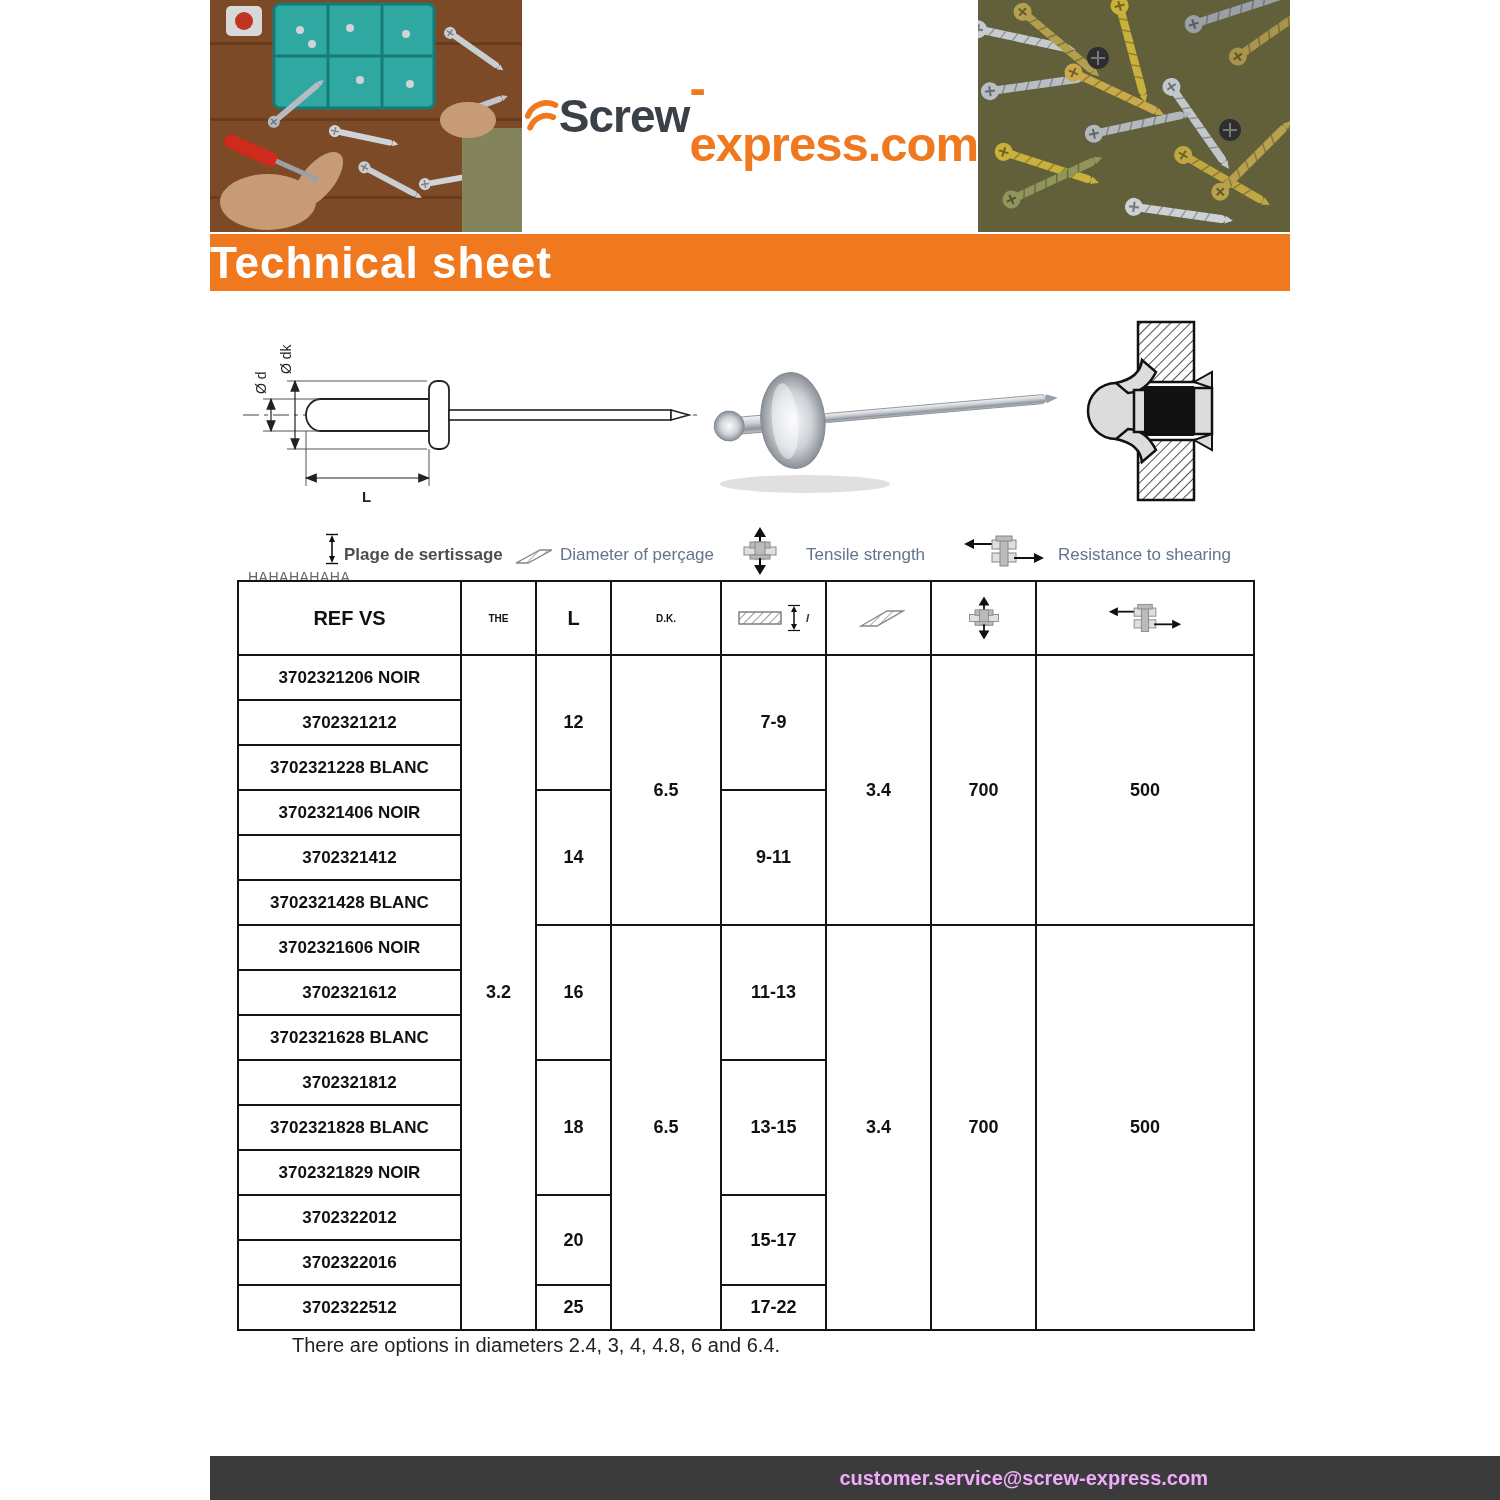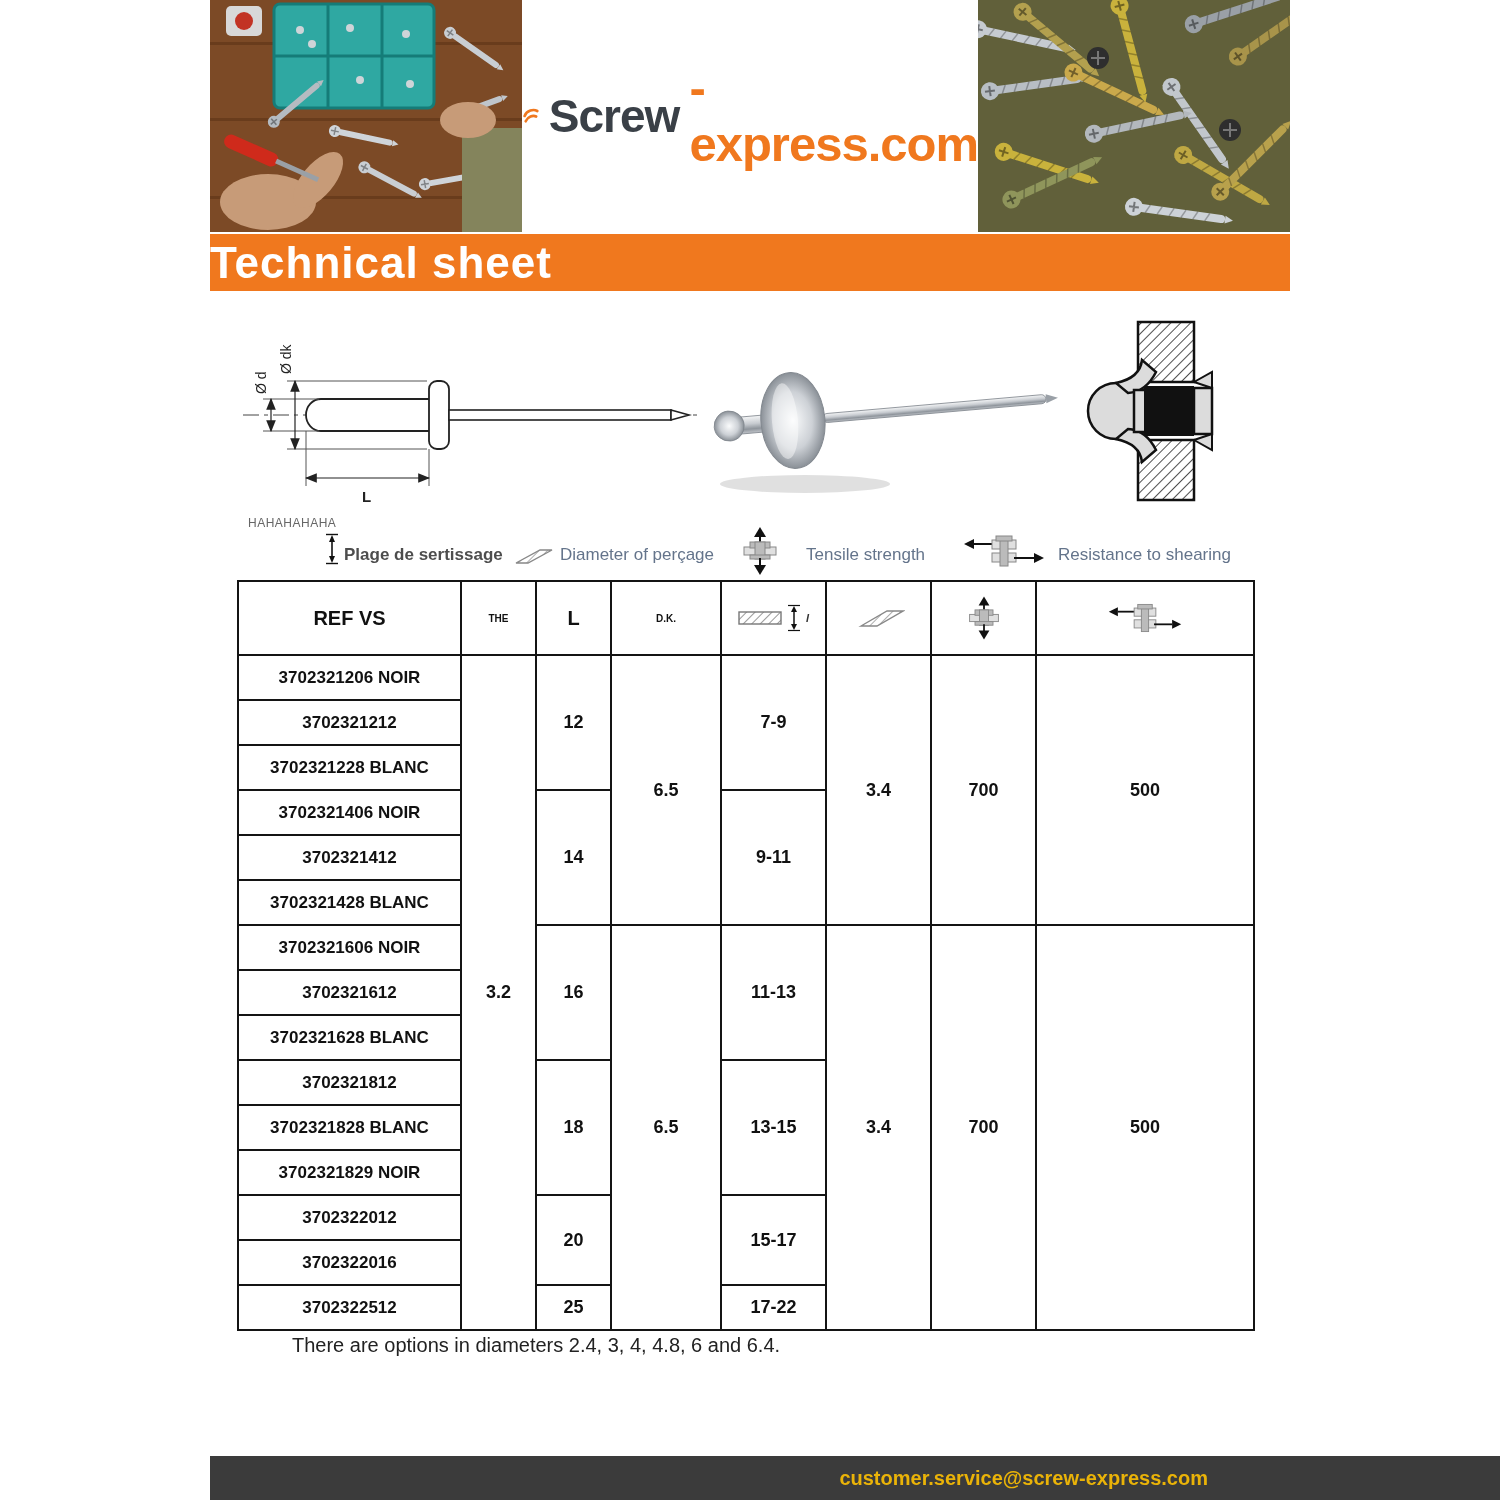--- a/index.html
+++ b/index.html
@@ -5,35 +5,35 @@
   * { margin:0; padding:0; box-sizing:border-box; }
   body { background:#ffffff; font-family:"Liberation Sans", sans-serif; color:#111; }
   .page { position:relative; width:1500px; height:1500px; background:#fff; overflow:hidden; }
   .abs { position:absolute; }
 
   
   .photo { position:absolute; top:0; width:312px; height:232px; overflow:hidden; }
   .photo-left { left:210px; }
   .photo-right { left:978px; }
   .logo { position:absolute; left:522px; top:0; width:456px; height:232px;
-          display:flex; align-items:center; justify-content:center; gap:10px; }
+          display:flex; align-items:center; justify-content:center; }
   .brand-dark { font-size:46px; font-weight:bold; color:#3a4047; letter-spacing:-1px; }
   .brand-orange { font-size:49px; font-weight:bold; color:#f0781e; letter-spacing:-1px; }
 
   .banner { position:absolute; left:210px; top:234px; width:1080px; height:57px;
             background:#f0781e; color:#ffffff; font-size:44px; font-weight:bold;
             text-align:left; line-height:57px; letter-spacing:1px; }
 
   
   .tech-drawing { left:235px; top:308px; }
   .rivet-photo  { left:705px; top:322px; }
   .cross-section{ left:1078px; top:316px; }
 
   
-  .watermark { left:248px; top:516px; font-size:12px; color:#666; letter-spacing:0.5px; }
+  .watermark { left:248px; top:569px; font-size:14px; color:#666; letter-spacing:0.5px; }
   .legend-grip-arrow { left:324px; top:533px; }
   .legend-label { position:absolute; top:545px; font-size:17px; color:#64748b; white-space:nowrap; }
   .legend-label.strong { color:#4d4d4d; font-weight:bold; }
   .lab-grip    { left:344px; }
   .legend-drill-icon { left:508px; top:547px; }
   .lab-drill   { left:560px; }
   .legend-tensile-icon { left:740px; top:527px; }
   .lab-tensile { left:806px; }
   .legend-shear-icon { left:962px; top:534px; }
   .lab-shear   { left:1058px; }
@@ -47,21 +47,21 @@
   .th-big   { font-size:20px; font-weight:bold; }
   .th-small { font-size:10px; font-weight:bold; }
   .icon-cell-inner { display:flex; align-items:center; justify-content:center; gap:4px; }
   .grip-caption { font-size:11px; font-style:italic; color:#333; }
   .spec tbody td { height:45px; font-weight:bold; font-size:18px; padding:0 2px; }
   .spec td.ref-cell { font-size:17px; }
 
   .note { left:292px; top:1334px; font-size:20px; color:#222; }
 
   .footer { position:absolute; left:210px; top:1456px; width:1290px; height:44px;
-            background:#3b3b3b; color:#eab308; font-size:20px; font-weight:bold;
+            background:#3b3b3b; color:#f0abfc; font-size:20px; font-weight:bold;
             text-align:right; line-height:44px; padding-right:292px; }
 </style>
 </head>
 <body>
 
 <div class="page">
 
   <div class="photo photo-left">
     <svg width="312" height="232" viewBox="0 0 312 232">
       <defs>

